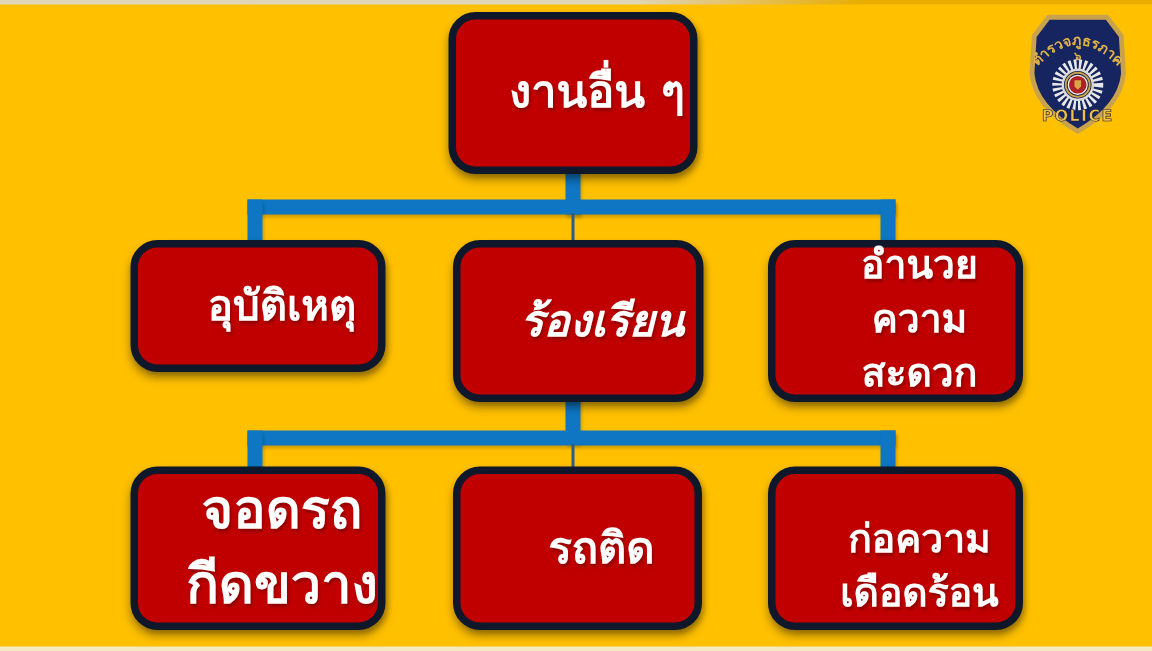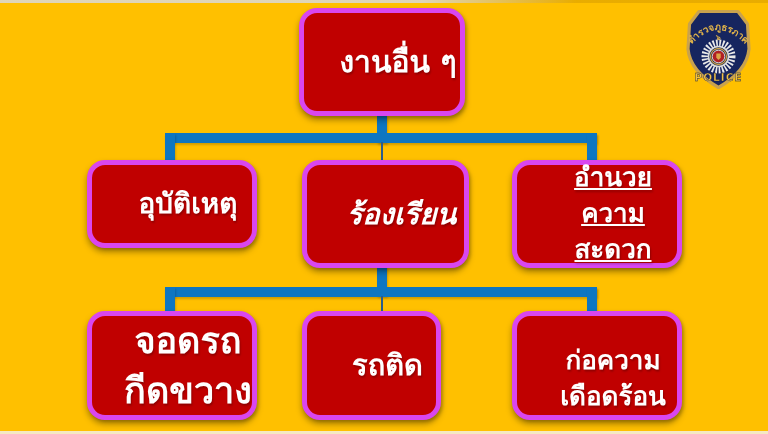--- a/index.html
+++ b/index.html
@@ -13,37 +13,37 @@
   .edge-strip { position: absolute; left: 0; width: 768px; height: 3px; z-index: 1; }
   .edge-strip.top { top: 0; background: linear-gradient(90deg, #d9d9d9 0%, #d9d9d9 55%, #e5a900 75%, #e5a900 100%); opacity: .85; }
   .edge-strip.bottom { bottom: 0; background: #f2f2f2; opacity: .8; }
 
   .conn { position: absolute; background: #0E76C2; z-index: 1; box-shadow: 1px 2px 2px rgba(0,0,0,0.18); }
   .conn.thin { background: #2B5D8C; box-shadow: none; }
 
   .node {
     position: absolute; z-index: 2;
     background: #C00000;
-    border: 5px solid #d946ef;
+    border: 5px solid #0f172a;
     border-radius: 18px;
     box-sizing: border-box;
     display: flex; align-items: center; justify-content: center;
     color: #FFFFFF; font-weight: bold; text-align: center;
     white-space: pre-line;
     box-shadow: 0 4px 6px rgba(0,0,0,0.35), 2px 2px 3px rgba(0,0,0,0.15);
     text-shadow: 1px 2px 2px rgba(0,0,0,0.25);
     line-height: 1.38;
     padding-left: 32px;
   }
   #node-root   { left: 299px; top: 8px;   width: 166px; height: 108px; font-size: 30px; }
   #node-l2-0   { left: 87px;  top: 160px; width: 170px; height: 88px; font-size: 28px; }
   #node-l2-1   { left: 302px; top: 160px; width: 167px; height: 108px; font-size: 29px; font-style: italic; }
-  #node-l2-2   { left: 512px; top: 160px; width: 170px; height: 108px; font-size: 26px; text-decoration: underline; }
+  #node-l2-2   { left: 512px; top: 160px; width: 170px; height: 108px; font-size: 26px; }
   #node-l3-0   { left: 87px;  top: 311px; width: 170px; height: 109px; font-size: 36px; }
-  #node-l3-1   { left: 302px; top: 311px; width: 139px; height: 109px; font-size: 29px; }
+  #node-l3-1   { left: 302px; top: 311px; width: 166px; height: 109px; font-size: 29px; }
   #node-l3-2   { left: 512px; top: 311px; width: 170px; height: 109px; font-size: 26px; align-items: flex-end; }
 
   
   #c1-stem   { left: 377px; top: 114px; width: 10px; height: 29px; }
   #c1-h      { left: 165px; top: 133px; width: 432px; height: 10px; }
   #c1-dl     { left: 165px; top: 133px; width: 10px; height: 30px; }
   #c1-dr     { left: 587px; top: 133px; width: 10px; height: 30px; }
   #c1-thin   { left: 381px; top: 142px; width: 2px;  height: 21px; }
 
   

